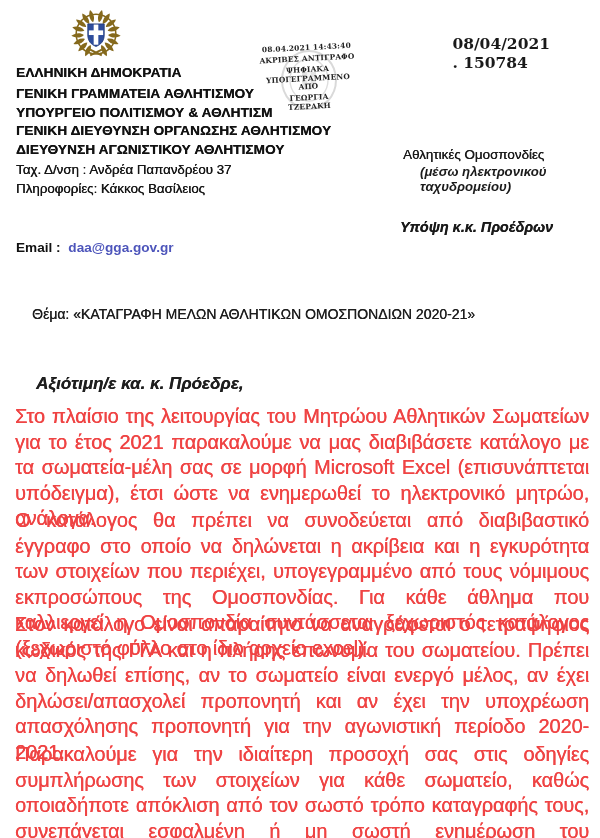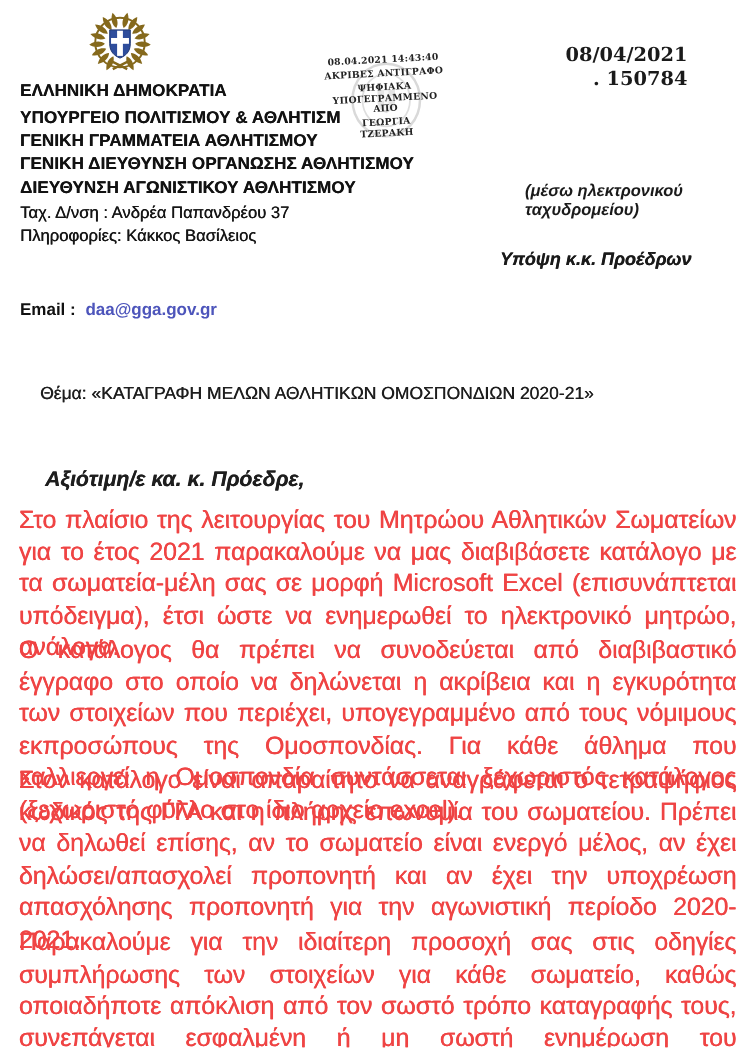--- a/index.html
+++ b/index.html
@@ -12,21 +12,21 @@
   .letterhead{position:absolute;left:16px;top:64px;font-weight:700;font-size:13.6px;
     line-height:18.8px;color:#121212;letter-spacing:.1px;white-space:nowrap;
     text-shadow:.25px 0 0 currentColor;}
   .letterhead .lh-line1{margin-bottom:2px;}
   .contact{position:absolute;left:16px;top:161px;font-size:13.3px;line-height:18.6px;
     color:#161616;white-space:nowrap;text-shadow:.3px 0 0 currentColor;}
   .email-row{position:absolute;left:16px;top:240px;font-size:13.6px;white-space:nowrap;}
   .email-row .email-label{font-weight:700;color:#111;}
   .email-row .email-link{color:#4d55bb;text-decoration:none;font-weight:600;margin-left:4px;}
   
-  .ref{position:absolute;right:50px;top:34px;text-align:right;
+  .ref{position:absolute;right:50px;top:34px;
     font-family:"DejaVu Serif",serif;font-weight:700;font-size:15.5px;line-height:19px;color:#1a1a1a;}
   
   .stamp{position:absolute;left:256px;top:44px;width:104px;transform:rotate(-3deg);
     font-family:"DejaVu Serif",serif;font-weight:700;font-size:7.4px;line-height:8.6px;
     color:#232323;text-align:center;letter-spacing:.2px;}
   .stamp-seal{position:absolute;left:278px;top:48px;opacity:.32;}
   .st-gap1{margin-top:2px;} .st-gap2{margin-top:3px;} .st-gap3{margin-top:2px;}
   
   .pros{position:absolute;left:388px;top:143px;width:212px;font-size:13.4px;color:#1a1a1a;}
   .pros-label{font-weight:700;margin-left:12px;font-size:13.8px;text-shadow:.25px 0 0 currentColor;}
@@ -74,22 +74,22 @@
         <path d="M44,3.5 C47,8 47,13 44,16.5 C41,13 41,8 44,3.5 Z" transform="rotate(-154 44 29)"></path>
       </g>
     </g>
     <path d="M35.5,18.5 h17 v11.5 c0,6.5 -3.8,10 -8.5,11.8 c-4.7,-1.8 -8.5,-5.3 -8.5,-11.8 Z" fill="#2e4d9c" stroke="#1d3570" stroke-width="0.8"></path>
     <rect x="41.6" y="19.2" width="4.8" height="20.8" fill="#ffffff"></rect>
     <rect x="36.6" y="25.2" width="14.8" height="4.8" fill="#ffffff"></rect>
   </svg>
 
   <div class="letterhead">
     <div class="lh-line1">ΕΛΛΗΝΙΚΗ ΔΗΜΟΚΡΑΤΙΑ</div>
+    <div>ΓΕΝΙΚΗ ΓΡΑΜΜΑΤΕΙΑ ΑΘΛΗΤΙΣΜΟΥ</div>
     <div>ΥΠΟΥΡΓΕΙΟ ΠΟΛΙΤΙΣΜΟΥ &amp; ΑΘΛΗΤΙΣΜ</div>
-    <div>ΓΕΝΙΚΗ ΓΡΑΜΜΑΤΕΙΑ ΑΘΛΗΤΙΣΜΟΥ</div>
     <div>ΓΕΝΙΚΗ ΔΙΕΥΘΥΝΣΗ ΟΡΓΑΝΩΣΗΣ ΑΘΛΗΤΙΣΜΟΥ</div>
     <div>ΔΙΕΥΘΥΝΣΗ ΑΓΩΝΙΣΤΙΚΟΥ ΑΘΛΗΤΙΣΜΟΥ</div>
   </div>
 
   <div class="contact">
     <div>Ταχ. Δ/νση : Ανδρέα Παπανδρέου 37</div>
     <div>Πληροφορίες: Κάκκος Βασίλειος</div>
   </div>
   <div class="email-row">
     <span class="email-label">Email :</span>
@@ -113,20 +113,21 @@
     <div>08.04.2021 14:43:40</div>
     <div class="st-gap1">ΑΚΡΙΒΕΣ ΑΝΤΙΓΡΑΦΟ</div>
     <div class="st-gap2">ΨΗΦΙΑΚΑ</div>
     <div>ΥΠΟΓΕΓΡΑΜΜΕΝΟ</div>
     <div>ΑΠΟ</div>
     <div class="st-gap3">ΓΕΩΡΓΙΑ</div>
     <div>ΤΖΕΡΑΚΗ</div>
   </div>
 
   <div class="pros">
+    <div class="pros-name">Αθλητικές Ομοσπονδίες</div>
     <div class="pros-via">(μέσω ηλεκτρονικού ταχυδρομείου)</div>
     <div class="pros-att">Υπόψη κ.κ. Προέδρων</div>
   </div>
 
   <div class="subject">
     <span>Θέμα:</span>
     <b>«ΚΑΤΑΓΡΑΦΗ ΜΕΛΩΝ ΑΘΛΗΤΙΚΩΝ ΟΜΟΣΠΟΝΔΙΩΝ 2020-21»</b>
   </div>
 
   <div class="salutation">Αξιότιμη/ε  κα. κ. Πρόεδρε,</div>

